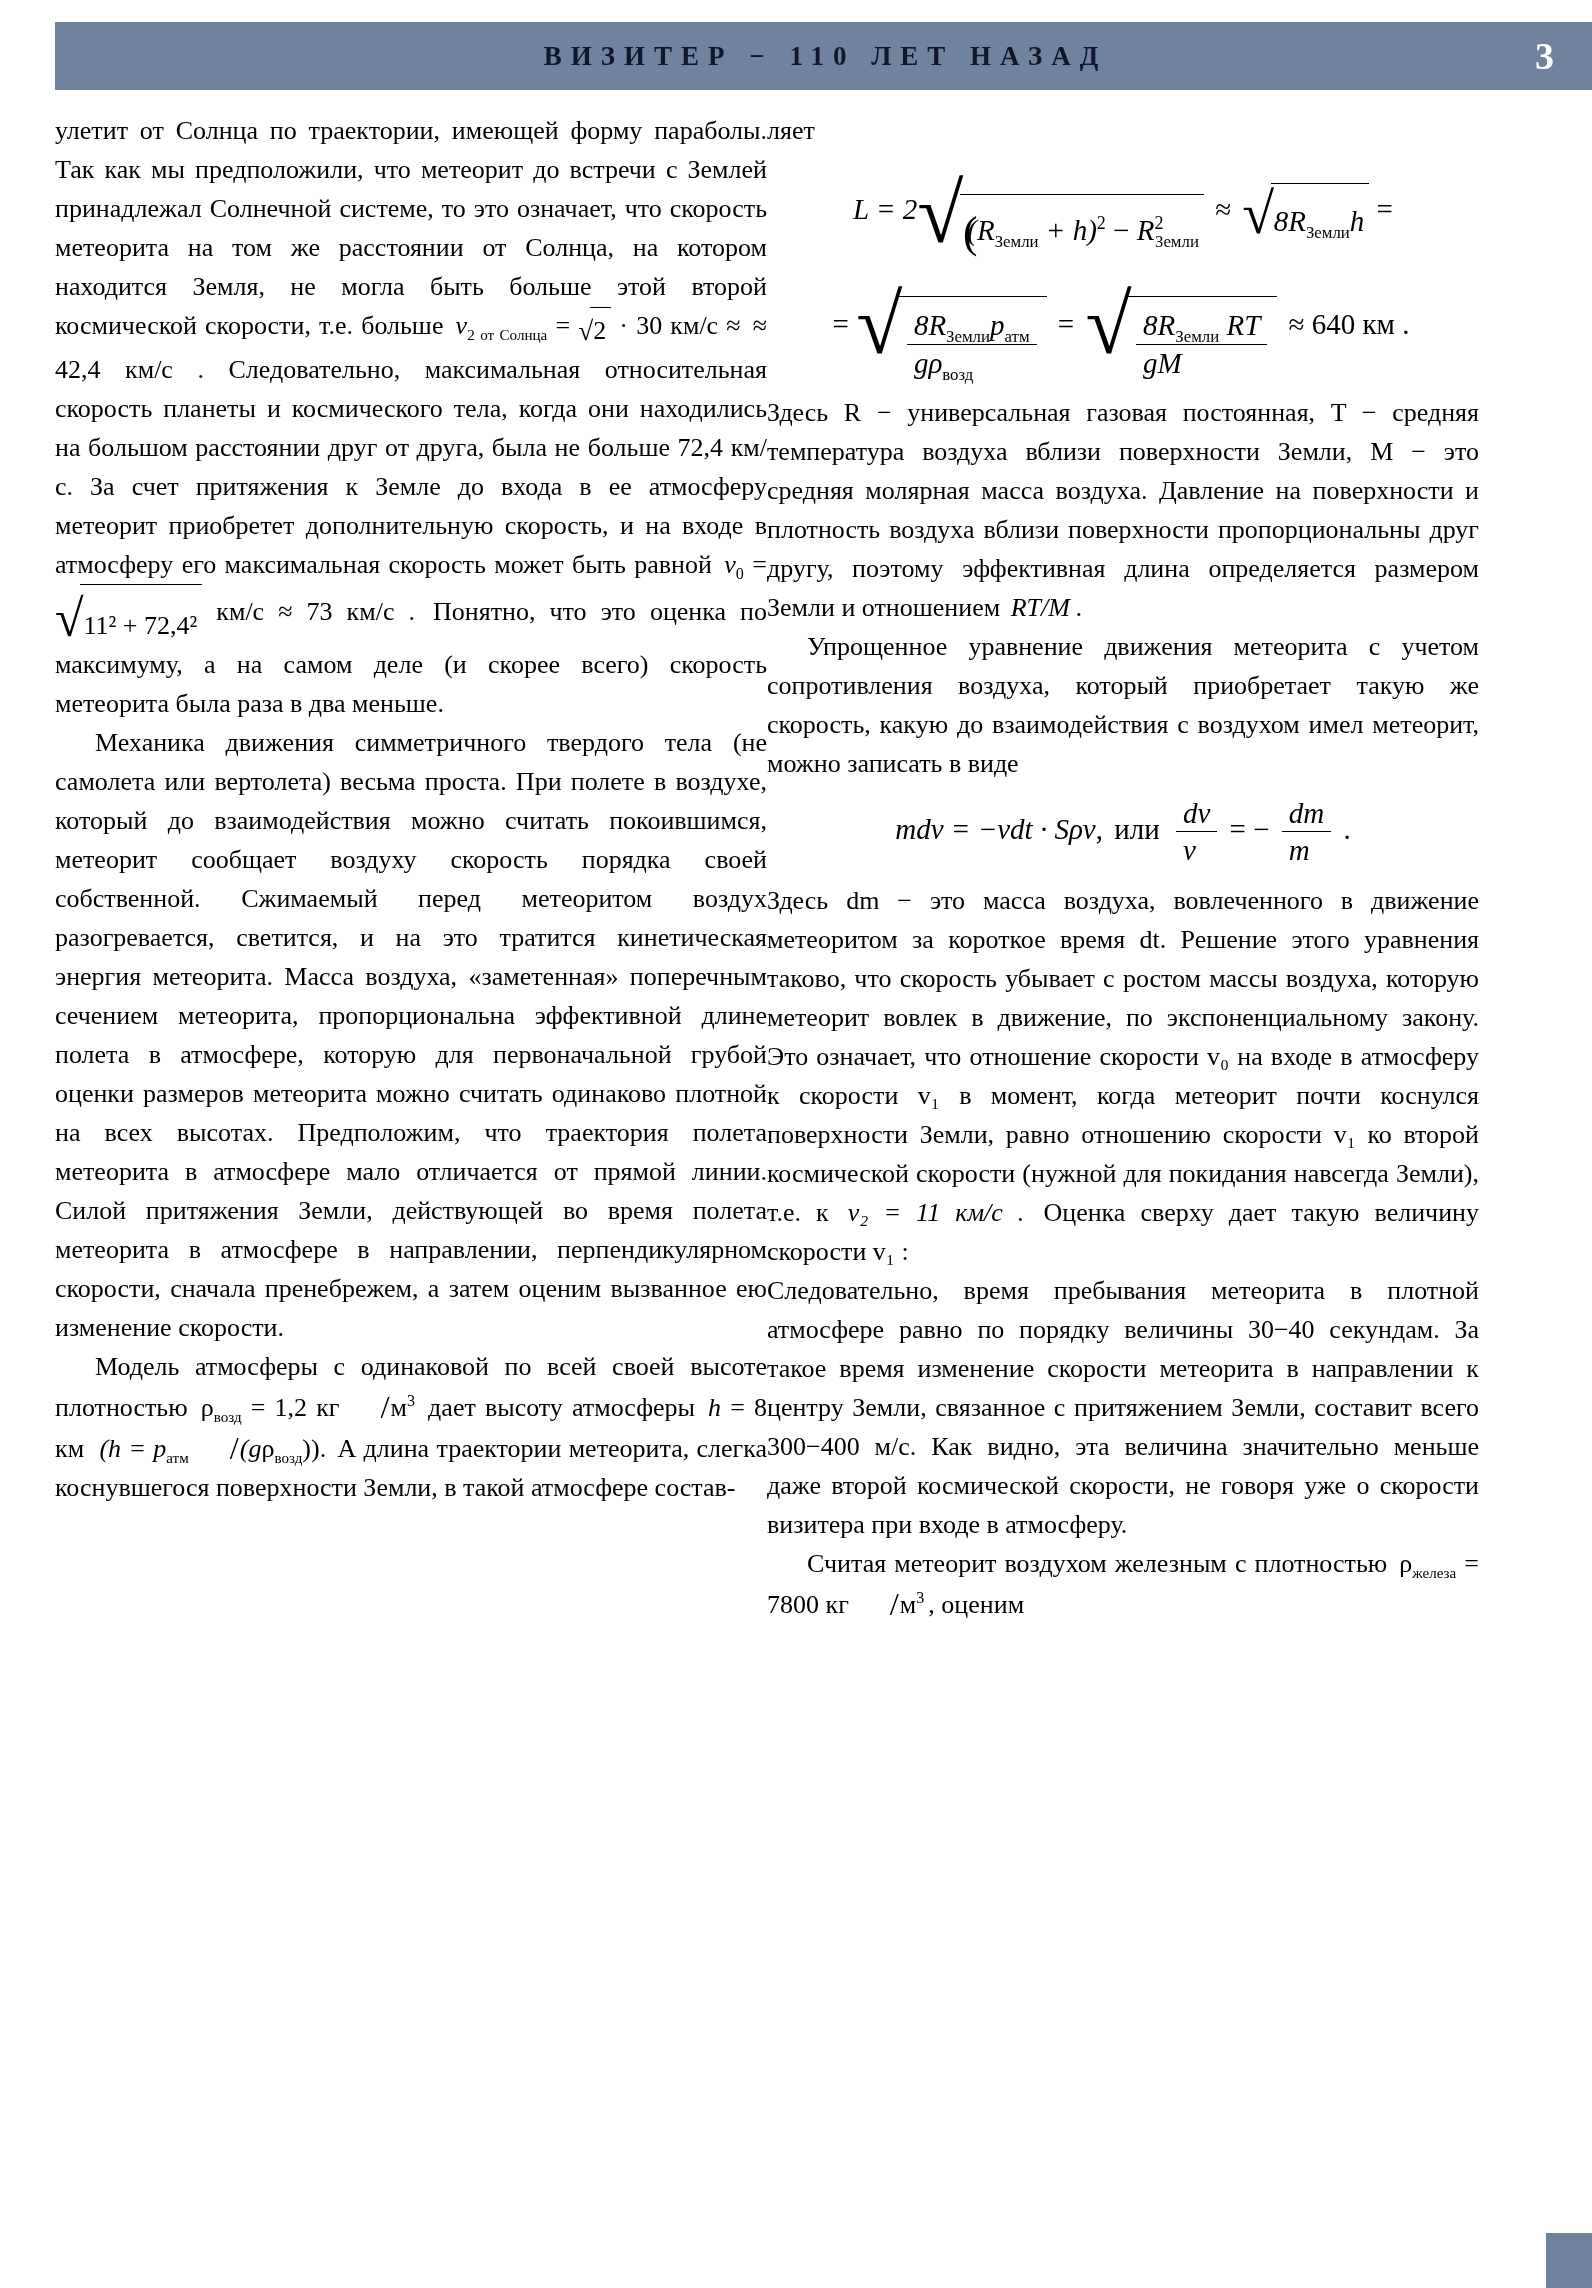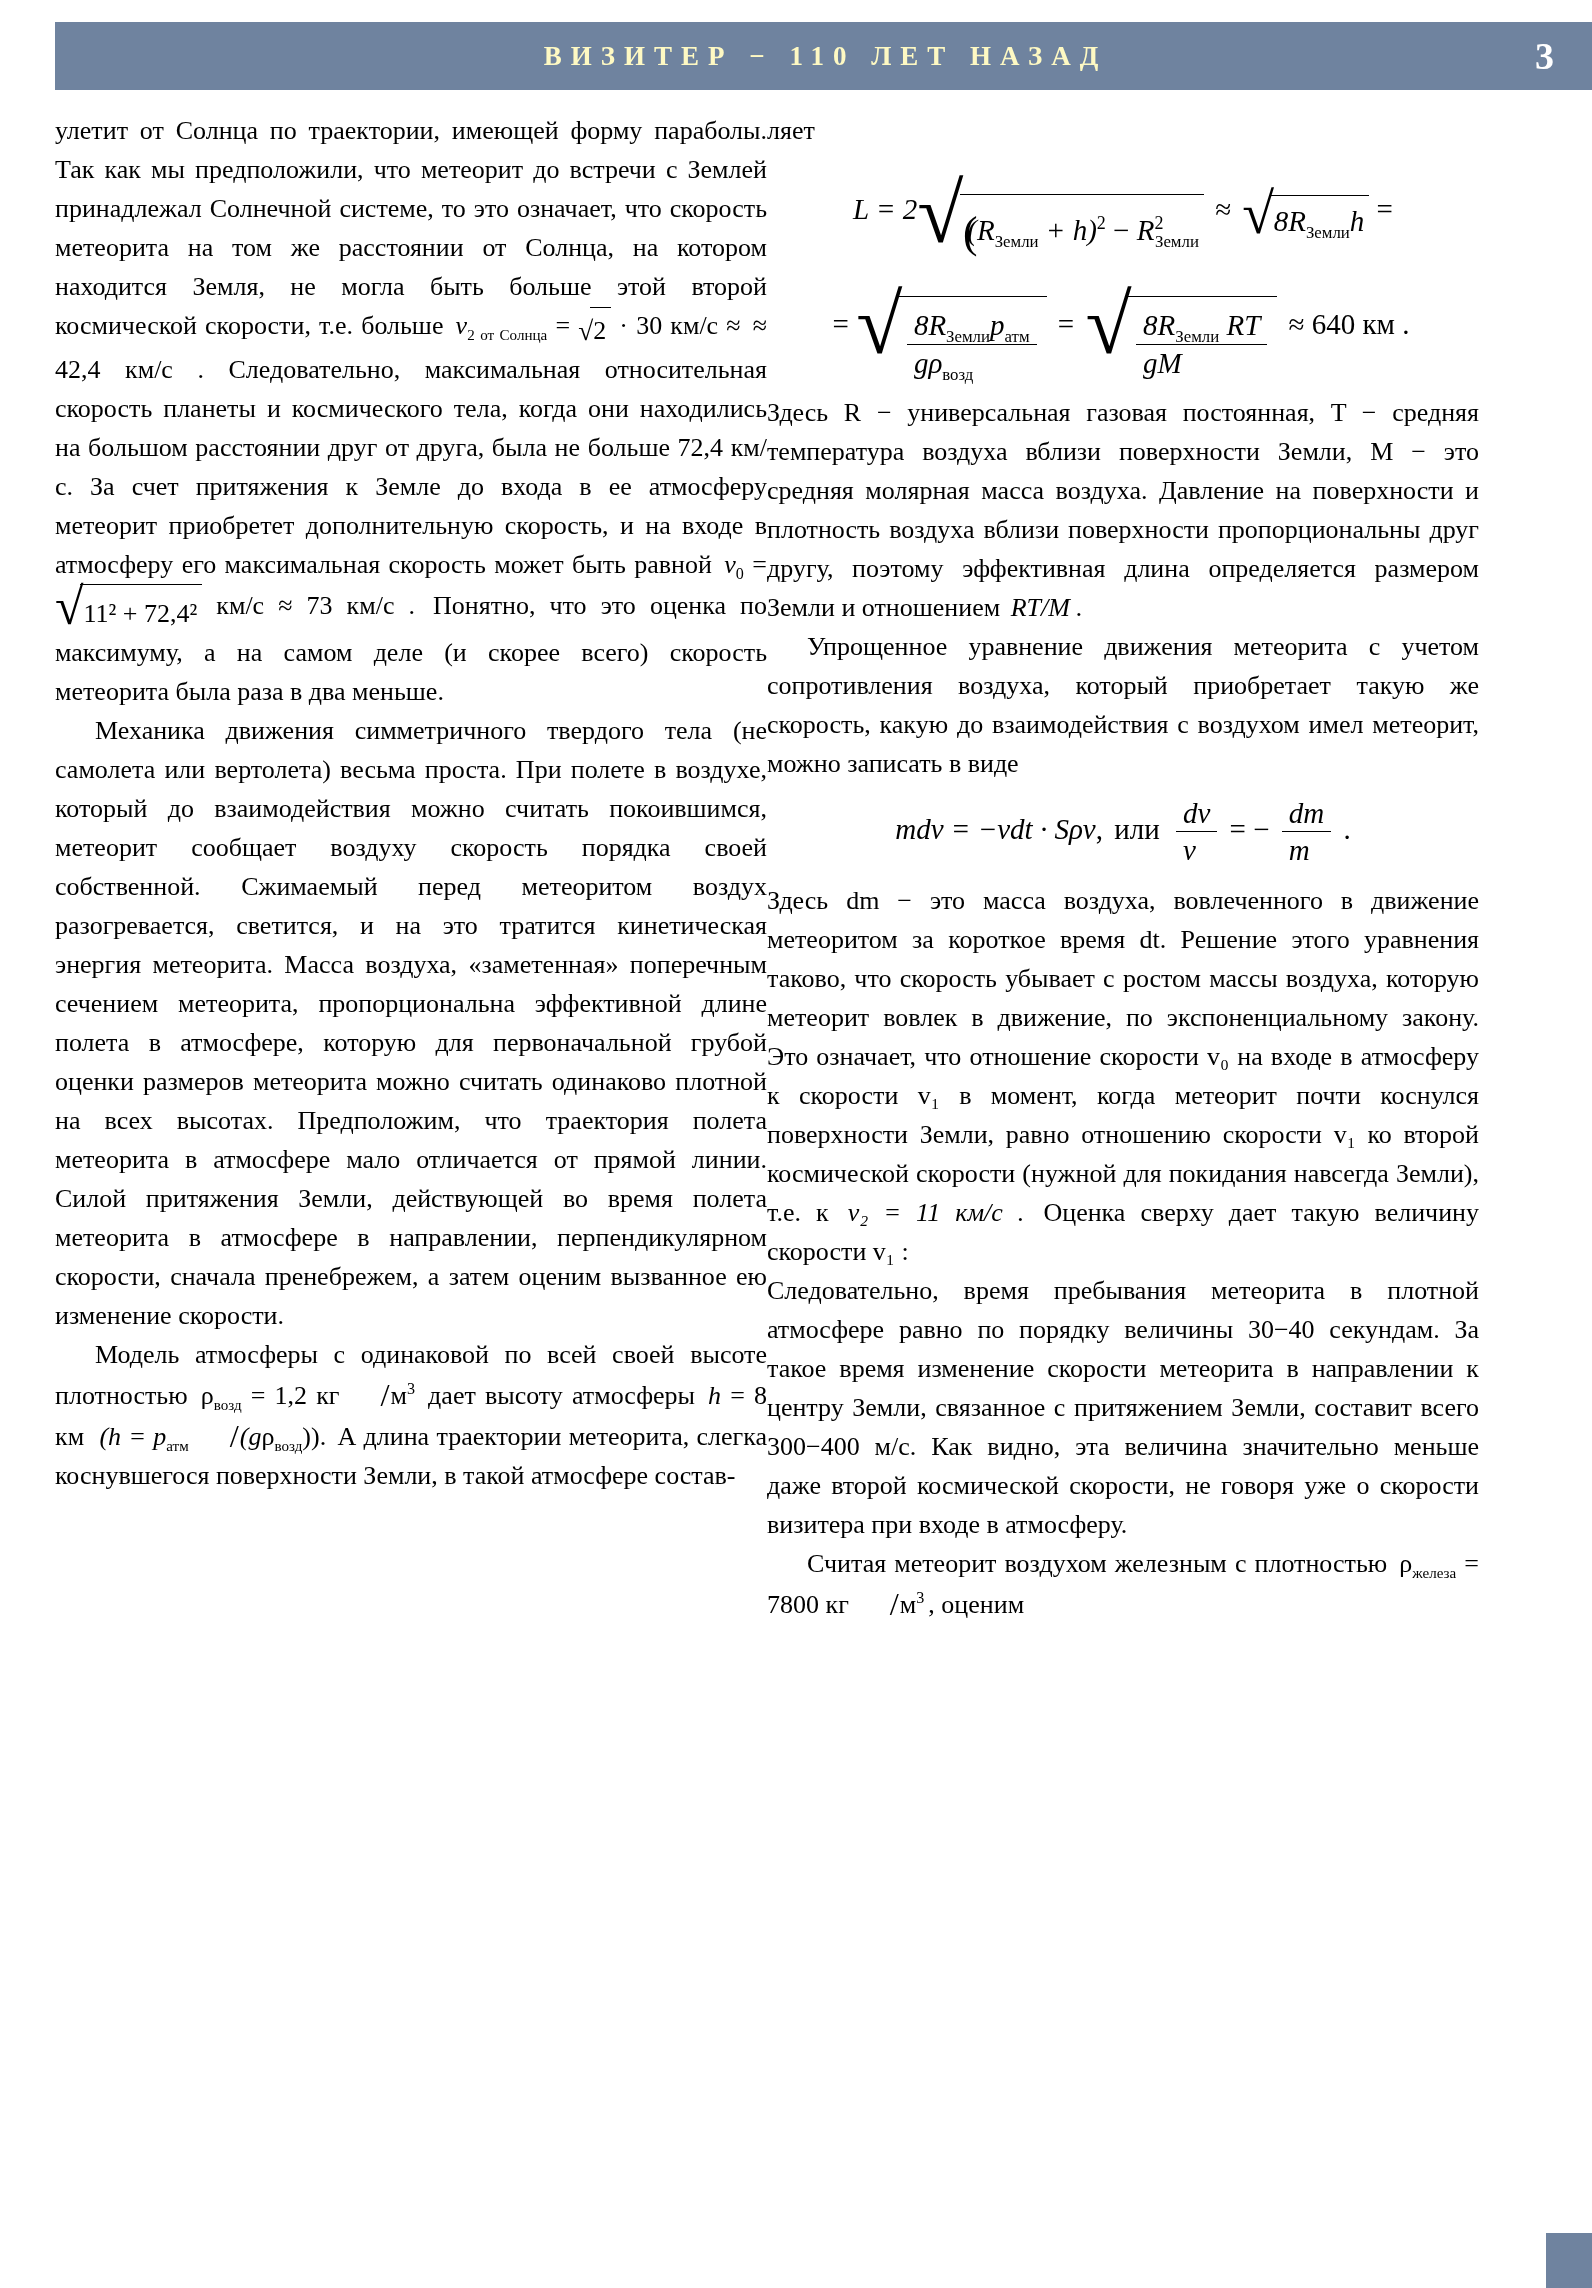--- a/index.html
+++ b/index.html
@@ -25,21 +25,21 @@
     left: 55px;
     top: 22px;
     width: 1537px;
     height: 68px;
     background: #6f839f;
     display: flex;
     align-items: center;
     justify-content: center;
   }
   .header-title {
-    color: #fef9c3;
+    color: #0f172a;
     font-size: 27px;
     letter-spacing: 9px;
     font-weight: bold;
     font-family: "Liberation Serif", "DejaVu Serif", serif;
     text-align: center;
     white-space: nowrap;
     margin-left: 4px;
   }
   .header-pageno {
     position: absolute;
@@ -119,21 +119,21 @@
     font-size: 1.05em;
     transform: translateY(0.04em);
   }
   .rt > .rad {
     display: inline-block;
     border-top: 1.7px solid #000;
     padding: 3px 5px 0 3px;
     margin-left: -0.12em;
   }
   .rt.tall > .hook { font-size: 2.0em; transform: translateY(0.04em); }
-  .rt.tall > .rad  { padding-top: 9px; }
+  .rt.tall > .rad  { padding-top: 21px; }
   .rt.xtall > .hook { font-size: 2.9em; transform: translateY(0.02em); }
   .rt.xtall > .rad  { padding-top: 12px; }
 
   
   .frac {
     display: inline-block;
     vertical-align: middle;
     text-align: left;
     margin: 0 5px;
     line-height: 1.12;

